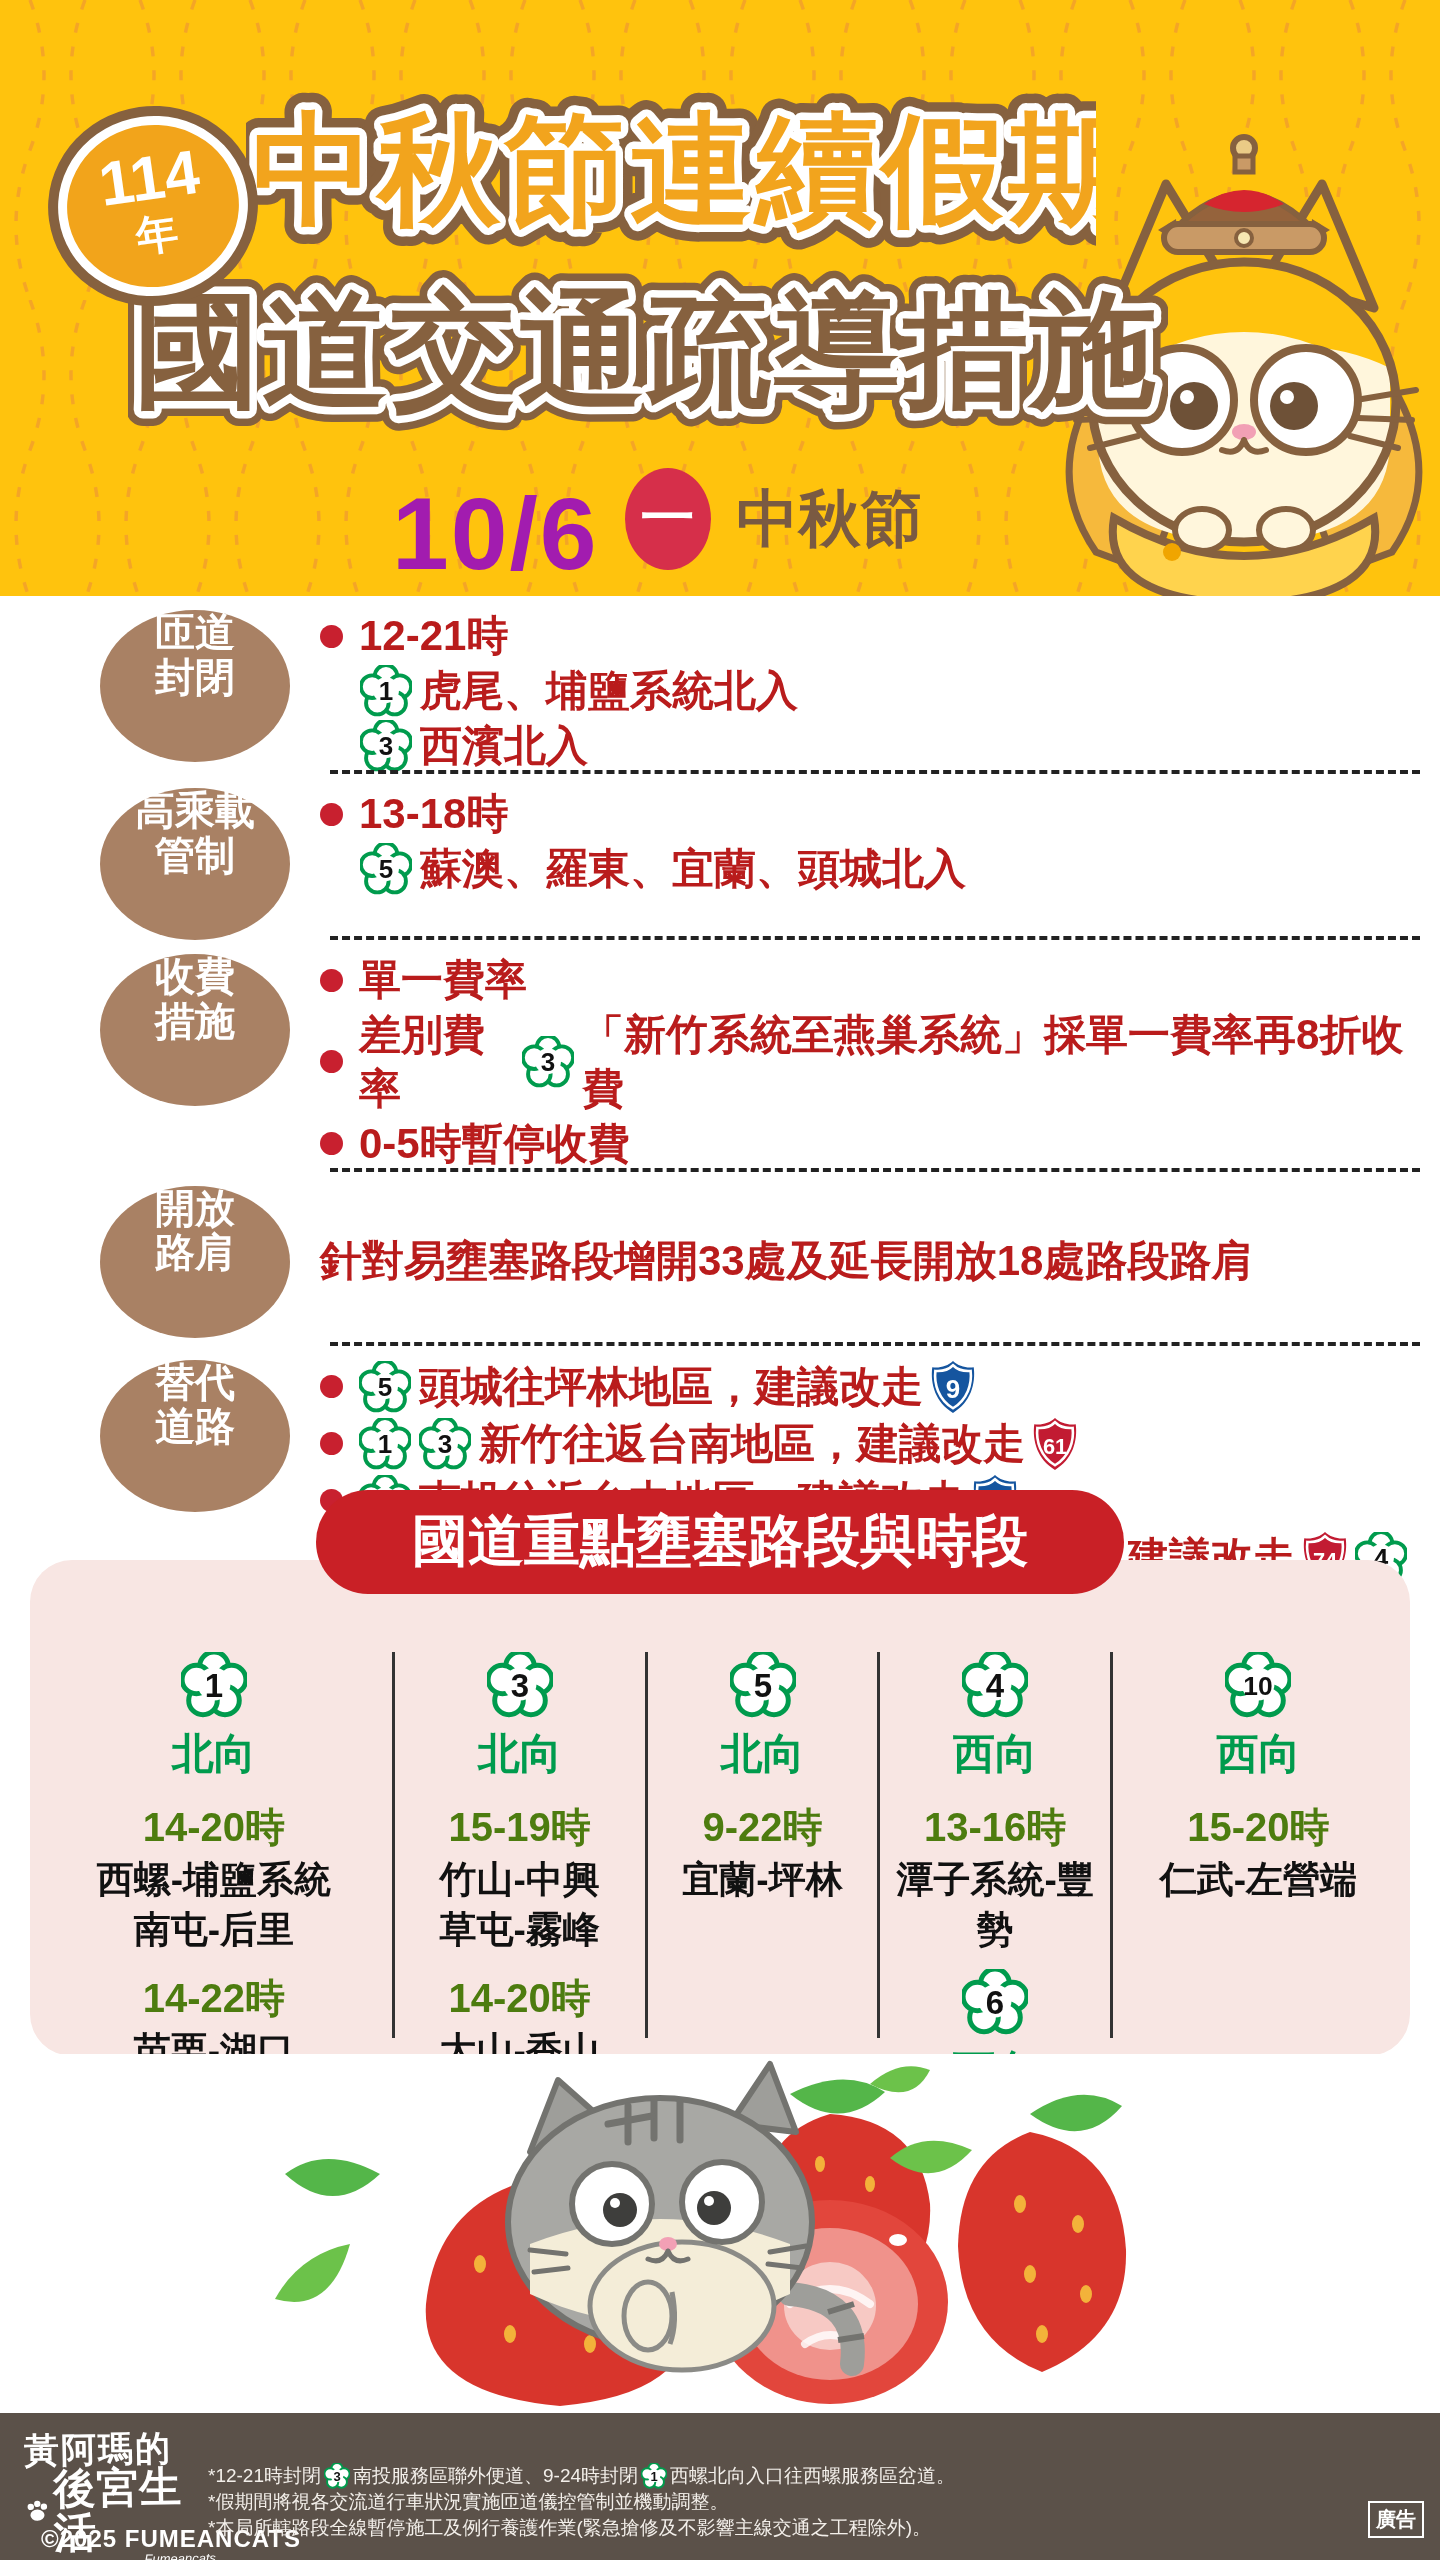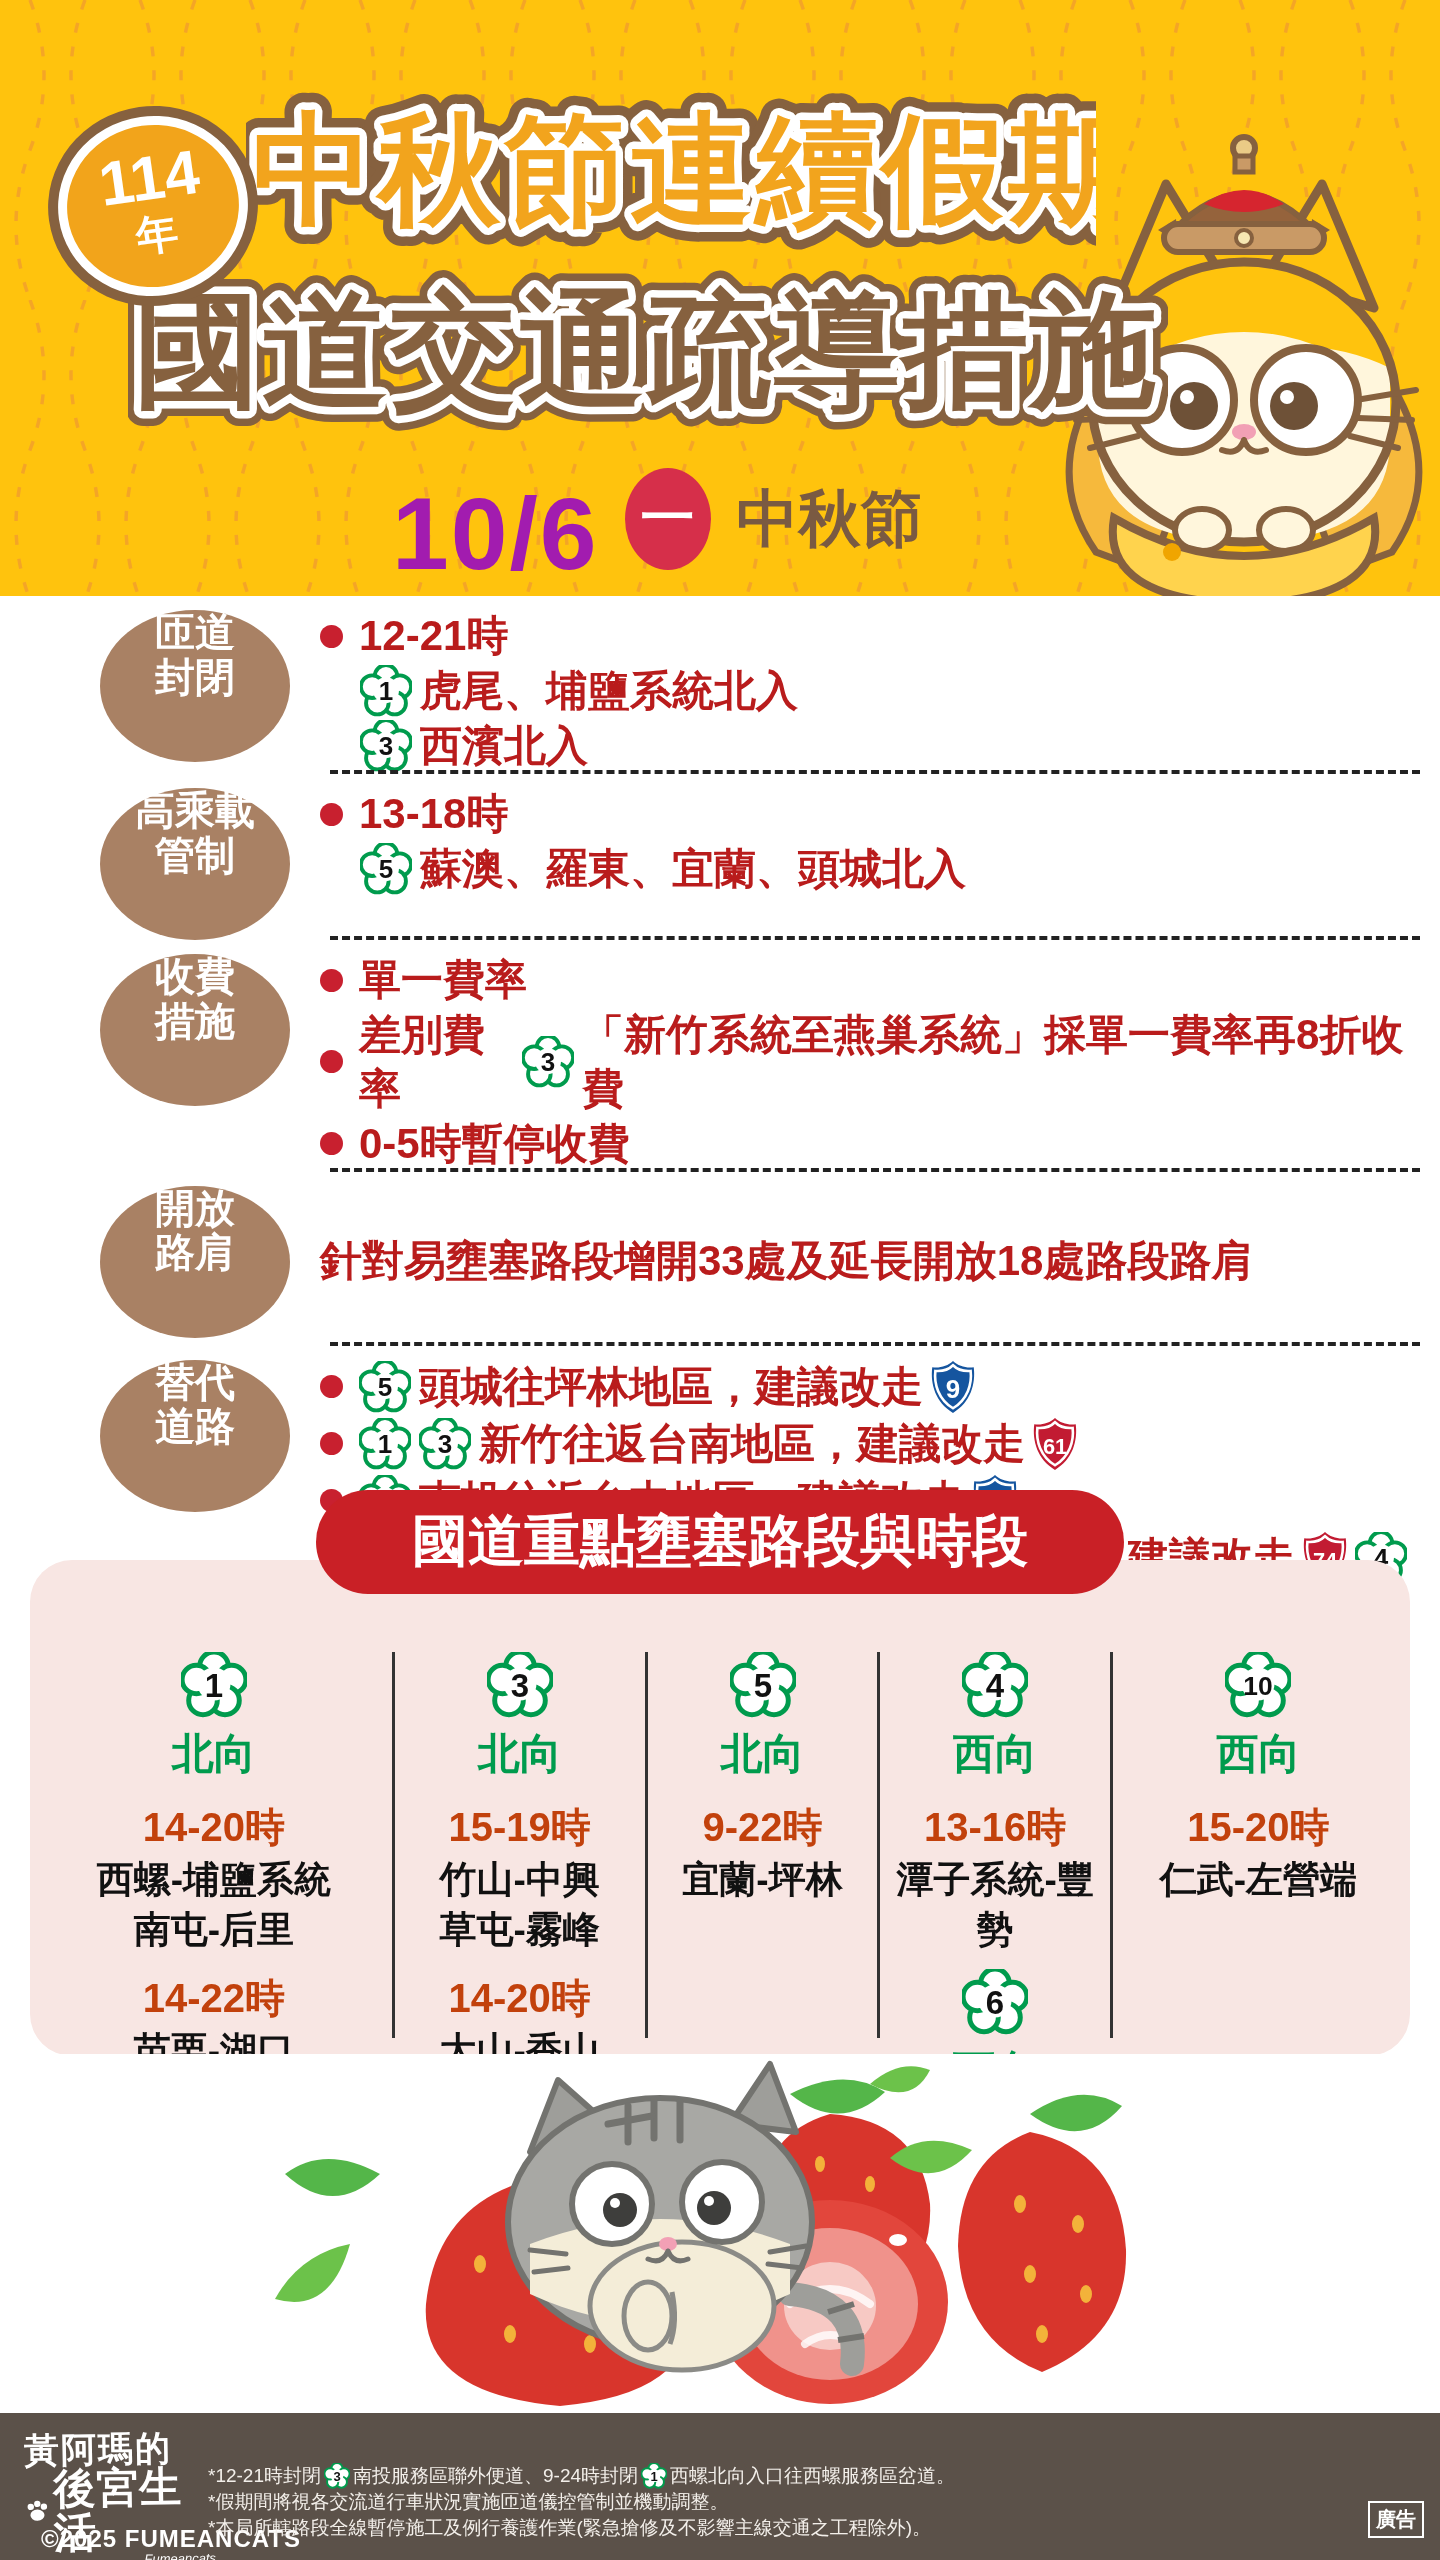--- a/index.html
+++ b/index.html
@@ -45,21 +45,21 @@
   
   .congestion{position:absolute;left:30px;top:1560px;width:1380px;height:496px;
       background:#F8E6E3;border-radius:42px;}
   .banner{position:absolute;top:-70px;left:50%;transform:translateX(-50%);background:#C92026;color:#fff;
       font-size:56px;font-weight:bold;padding:14px 96px;border-radius:90px;white-space:nowrap;z-index:2;}
   .cols{display:flex;padding:92px 6px 18px 6px;box-sizing:border-box;height:100%;}
   .col{padding:0 6px;display:flex;flex-direction:column;align-items:center;box-sizing:border-box;}
   .col+.col{border-left:3px solid #333;}
   .cw1{width:26%;} .cw2{width:18.5%;} .cw3{width:17%;} .cw4{width:17%;} .cw5{width:21.5%;}
   .dir{color:#009B4D;font-size:42px;font-weight:800;margin:8px 0 2px;}
-  .time{font-size:40px;font-weight:800;color:#c2410c;margin-top:16px;}
+  .time{font-size:40px;font-weight:800;color:#4d7c0f;margin-top:16px;}
   .seg{font-size:37px;font-weight:700;color:#111;line-height:1.35;text-align:center;}
   
   .illustration{position:absolute;left:0;top:2054px;width:1440px;height:358px;background:#fff;}
   
   .footer{position:absolute;left:0;top:2413px;width:1440px;height:147px;background:#5B5149;color:#fff;}
   .brand{position:absolute;left:25px;top:18px;width:190px;transform:rotate(-1deg);}
   .brand-cn1{font-size:35px;font-weight:bold;letter-spacing:2px;line-height:1;}
   .brand-cn2{font-size:42px;font-weight:bold;letter-spacing:1px;line-height:1.05;display:flex;align-items:center;}
   .brand-script{font-size:13px;font-style:italic;text-align:right;margin-top:-2px;}
   .copyright{position:absolute;left:41px;top:112px;font-size:24px;font-weight:bold;letter-spacing:1px;white-space:nowrap;}

